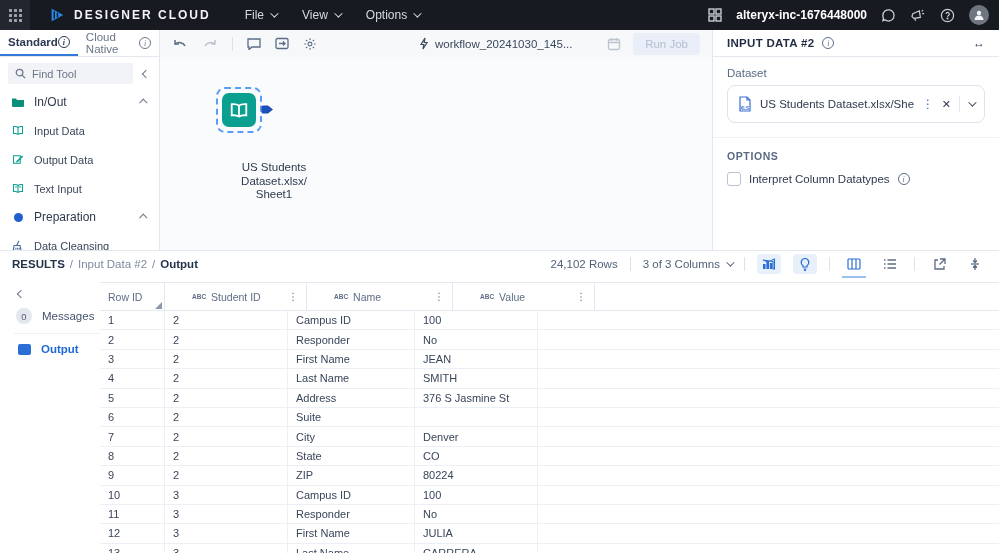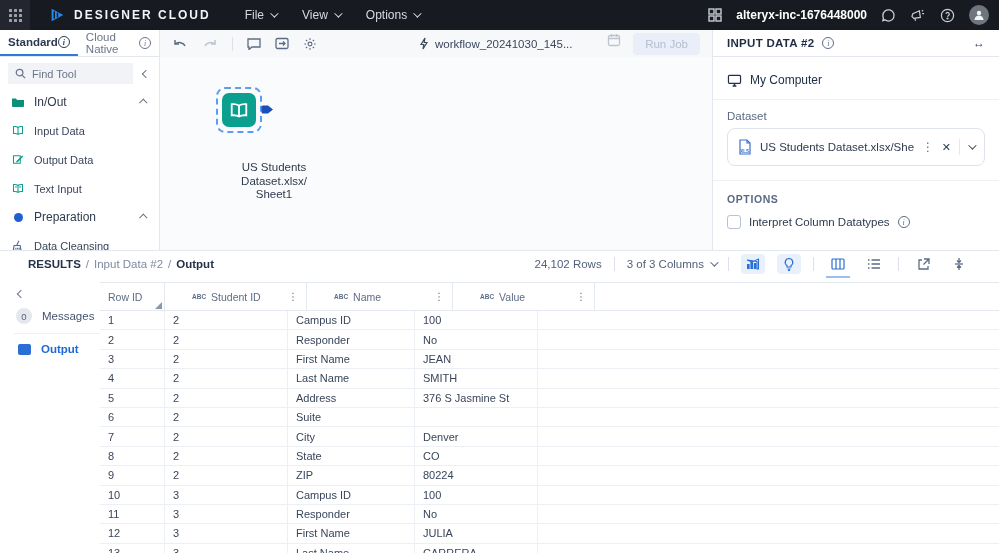--- a/index.html
+++ b/index.html
@@ -37,21 +37,21 @@
     border-radius:50%; font-size:8px; font-style:italic; align-items:center;
     justify-content:center; font-family:"Liberation Serif", serif; flex:none; }
 
   #wf-toolbar { position:absolute; left:160px; top:30px; width:552px; height:27px;
     background:#f6f8fa; display:flex; align-items:center; padding:0 12px; }
   .tb-ic { color:#5d6c85; margin-right:14px; display:flex; align-items:center; cursor:pointer; }
   .tb-ic.disabled { color:#bcc4d0; cursor:default; }
   .tb-sep { width:1px; height:14px; background:#dde2ea; margin-right:14px; }
   .wf-name { display:flex; align-items:center; gap:6px; font-size:11.5px; color:#3c485c;
     margin-left:88px; }
-  .run-group { margin-left:auto; display:flex; align-items:flex-start; gap:12px; }
+  .run-group { margin-left:auto; display:flex; align-items:center; gap:12px; }
   .run-btn { background:#e9eef8; color:#b4bfcf; font-size:11.5px; border:none;
     border-radius:4px; padding:5px 12px; cursor:default; }
 
   
   #sidebar { position:absolute; left:0; top:57px; width:160px; height:193px;
     background:#fff; border-right:1px solid #e3e7ee; }
   .search-row { display:flex; align-items:center; margin:6px 6px 4px 8px; gap:6px; }
   .search-box { flex:1; display:flex; align-items:center; gap:6px; background:#f1f3f7;
     border-radius:0; height:21px; padding:0 7px; }
   .search-box input { border:none; background:transparent; outline:none; font-size:11px;
@@ -99,21 +99,21 @@
     padding:12px 14px 10px 14px; }
   .chk-row { display:flex; align-items:center; gap:8px; padding:0 14px; }
   .checkbox { width:14px; height:14px; border:1px solid #b9c2d2; border-radius:3px;
     background:#fff; cursor:pointer; flex:none; }
   .chk-row .lbl { font-size:11.5px; color:#2e3a4e; }
   .chk-row .info-ic { color:#5d6c85; }
 
   
   #results { position:absolute; left:0; top:250px; width:999px; height:303px;
     background:#fff; border-top:1px solid #e3e7ee; }
-  .res-bar { height:26px; display:flex; align-items:center; padding:0 28px; }
+  .res-bar { height:26px; display:flex; align-items:center; padding:0 12px; }
   .crumb { font-size:11.5px; color:#7c8aa0; display:flex; gap:5px; align-items:center; }
   .crumb .strong { color:#24334a; font-weight:bold; }
   .res-right { margin-left:auto; display:flex; align-items:center; gap:12px; }
   .res-meta { font-size:11.5px; color:#51617a; }
   .res-sep { width:1px; height:14px; background:#dde2ea; }
   .cols-dd { font-size:11.5px; color:#51617a; display:flex; align-items:center; gap:6px; cursor:pointer; }
   .res-ic { width:24px; height:20px; border-radius:4px; display:flex; align-items:center;
     justify-content:center; color:#5d6c85; cursor:pointer; position:relative; }
   .res-ic.hl { background:#e8f0fb; color:#2b6fd4; }
   .res-ic.active { color:#2b6fd4; }
@@ -369,27 +369,20 @@
       <div>Sheet1</div>
     </div>
   </div>
 </div>
 
 <div id="panel">
   <div class="panel-hd">
     <span class="panel-title">INPUT DATA #2</span>
     <span class="info-ic" style="color:#5d6c85">i</span>
     <span class="expand-ic">↔</span>
-  </div>
-  <div class="src-row">
-    <svg width="15" height="13" viewBox="0 0 16 14" fill="none" stroke="#203047" stroke-width="1.3">
-      <rect x="1.5" y="1.5" width="13" height="8.5" rx="1"></rect>
-      <path d="M6 13 h4 M8 10 v3" stroke-width="1.6"></path>
-    </svg>
-    <span class="lbl">My Computer</span>
   </div>
   <div class="ds-label">Dataset</div>
   <div class="ds-card">
     <svg width="14" height="16" viewBox="0 0 14 16">
       <path d="M2 1 h7 l3 3 v11 h-10 Z" fill="none" stroke="#3c6fd1" stroke-width="1.2"></path>
       <path d="M9 1 v3 h3" fill="none" stroke="#3c6fd1" stroke-width="1.2"></path>
       <text x="2.2" y="13.6" font-size="4.6" font-weight="bold" fill="#3c6fd1" font-family="Liberation Sans, sans-serif">XLS</text>
     </svg>
     <span class="ds-name">US Students Dataset.xlsx/Sheet1</span>
     <span class="ds-actions">

